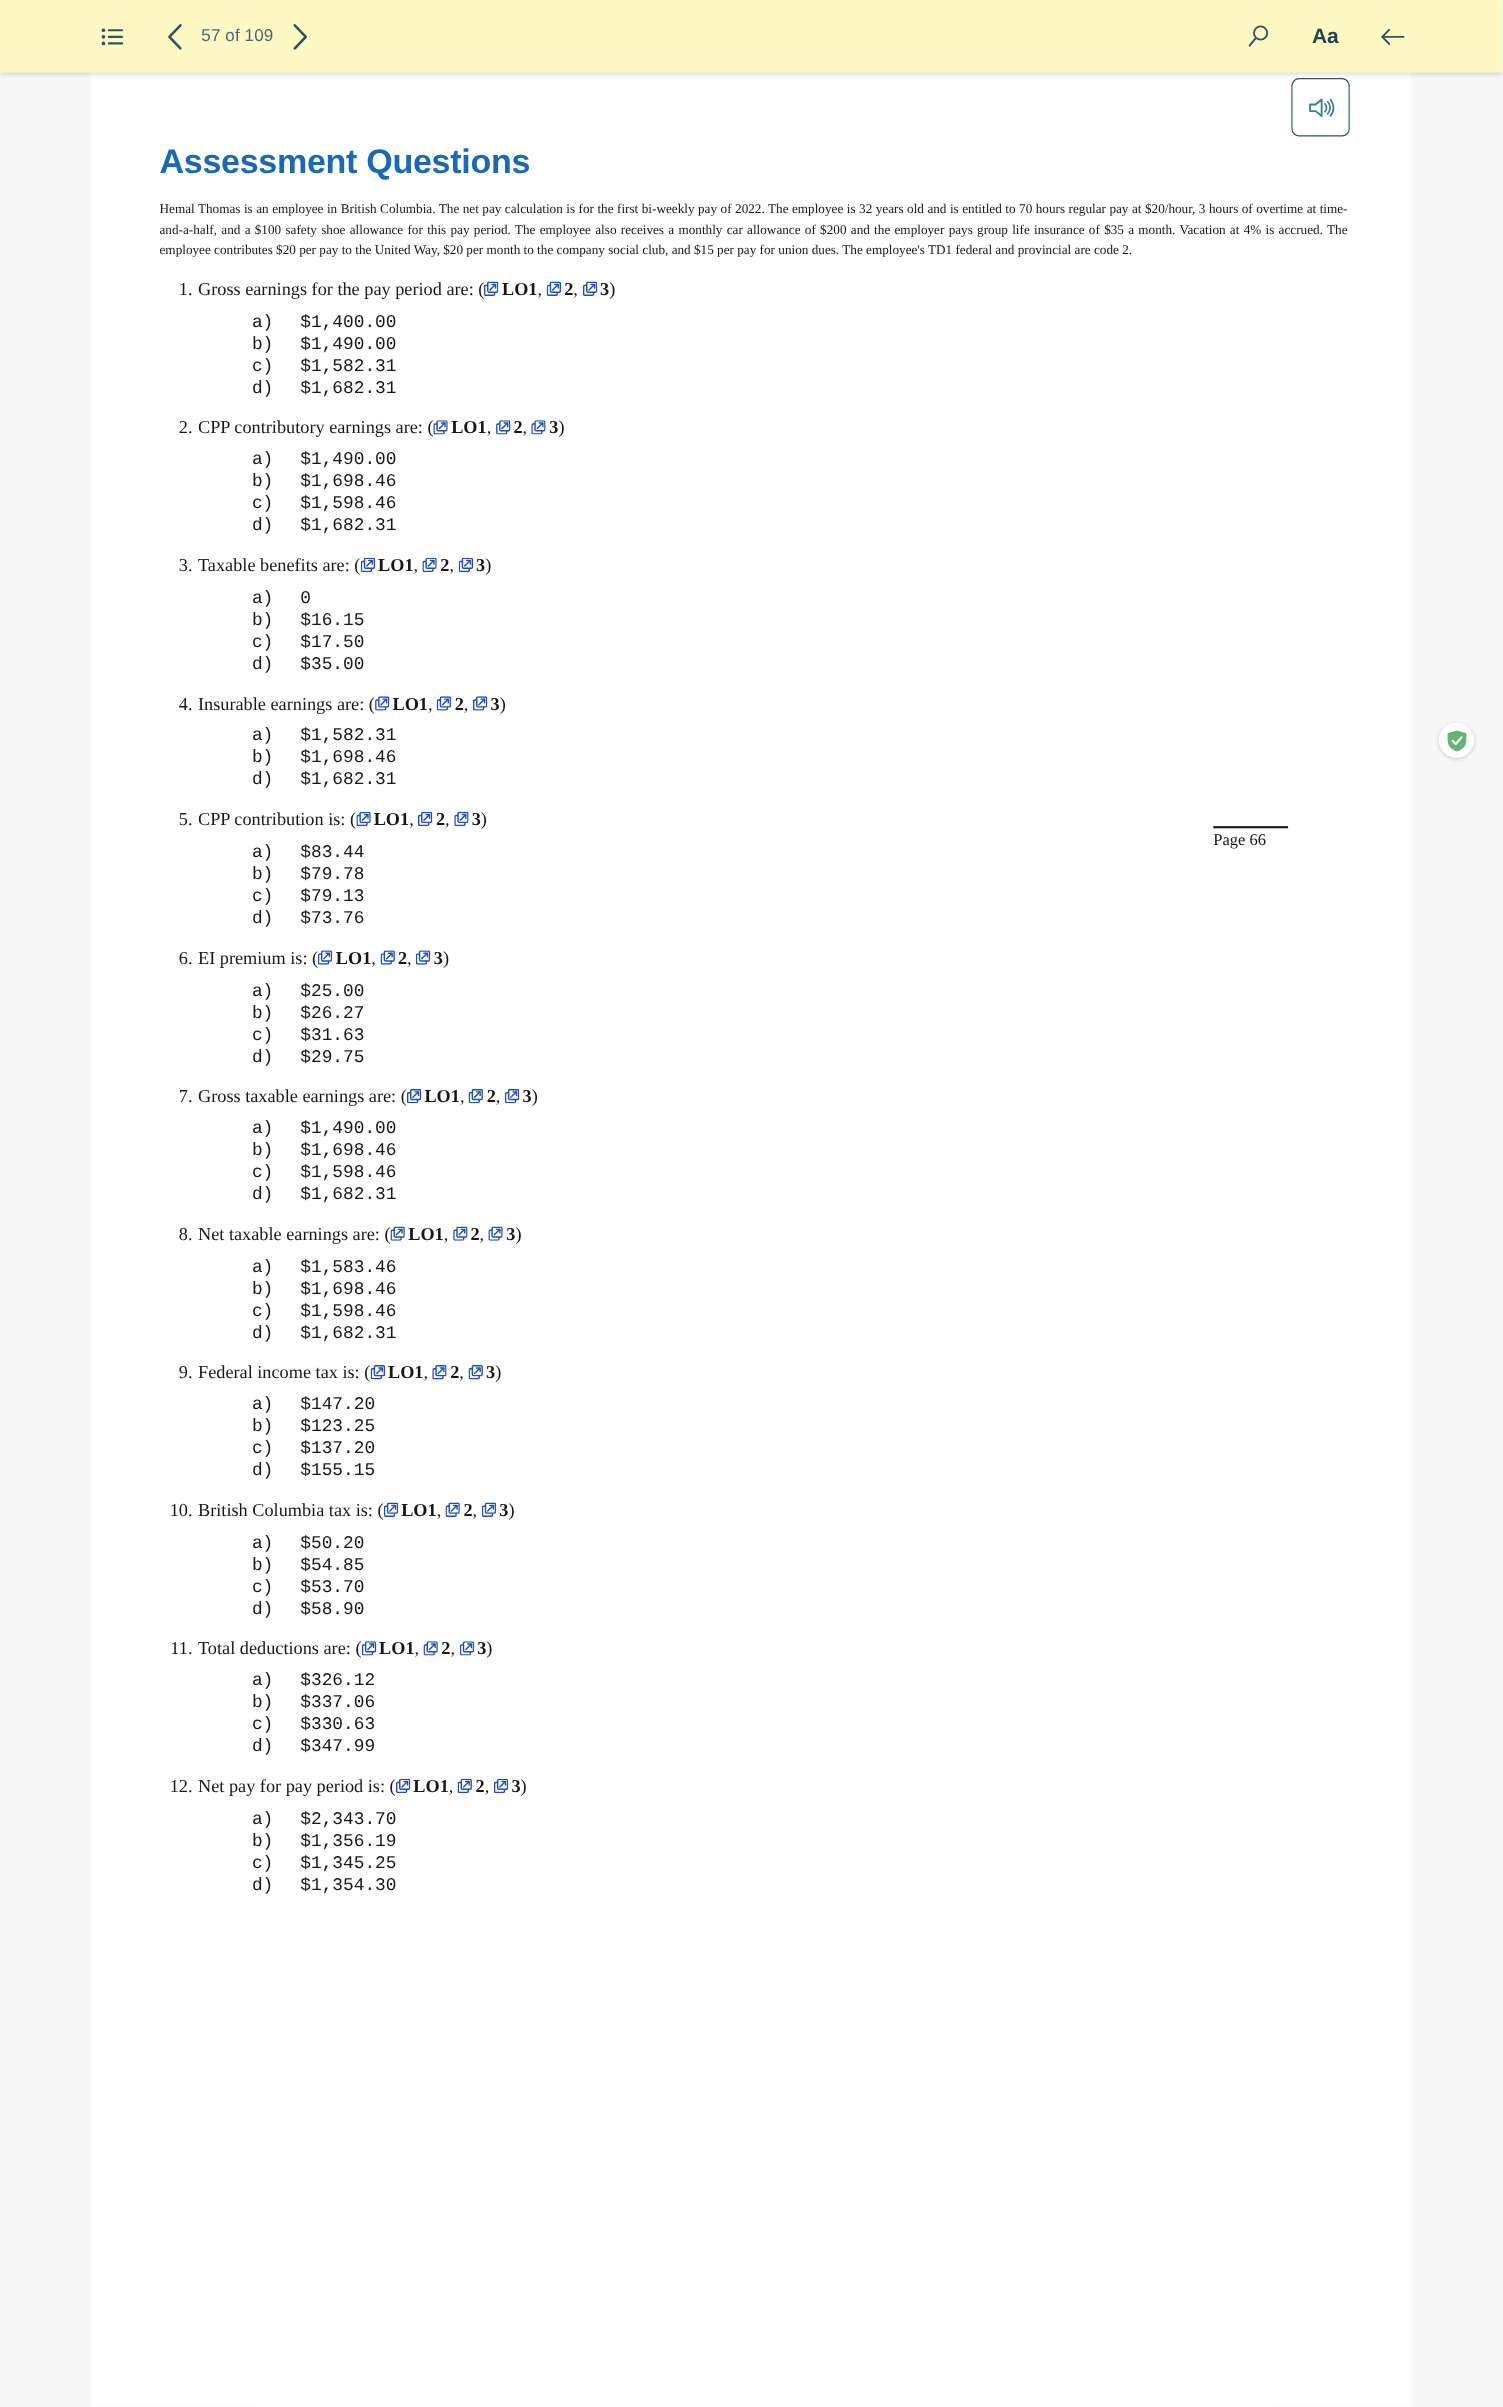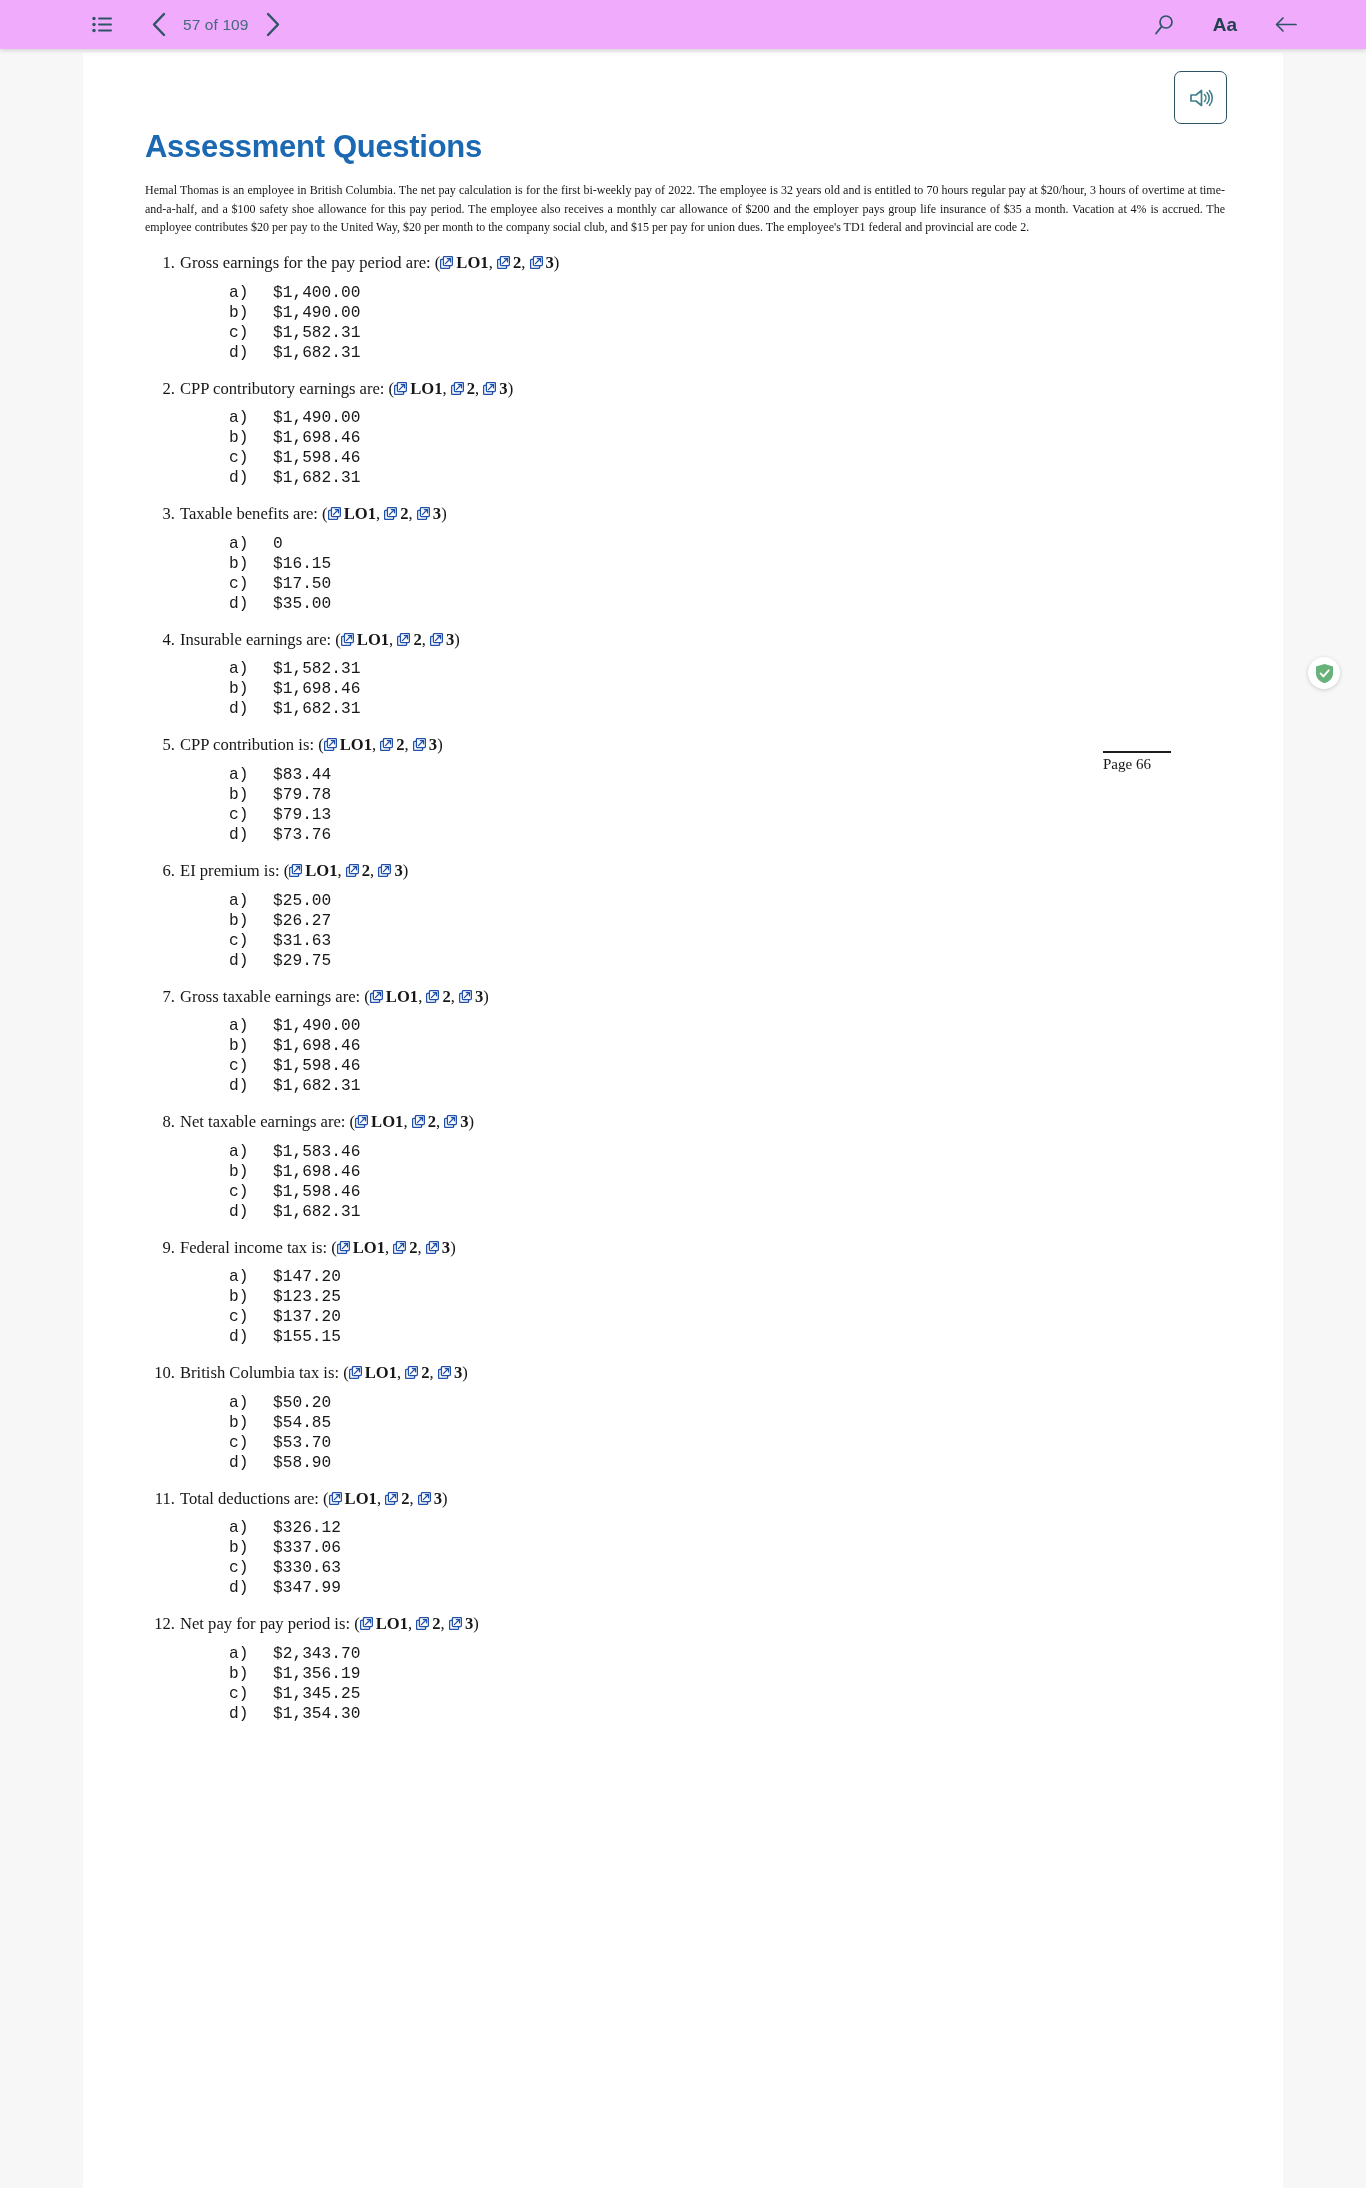--- a/index.html
+++ b/index.html
@@ -8,28 +8,28 @@
     width: 1366px; height: 2188px;
     background: #f7f7f7;
     font-family: "Liberation Sans", sans-serif;
     -webkit-font-smoothing: antialiased;
   }
   #root { position: relative; width: 1366px; height: 2188px; overflow: hidden; }
 
   
   .toolbar {
     position: absolute; left: 0; top: 0;
-    width: 1366px; height: 49px;
-    background: #f0abfc;
+    width: 1366px; height: 66px;
+    background: #fef9c3;
     display: flex; align-items: center;
     box-shadow: 0 2px 4px rgba(0,0,0,0.13);
     z-index: 40;
   }
   .tb-left { display: flex; align-items: center; gap: 0; padding-left: 88px; }
-  .tb-right { margin-left: auto; display: flex; align-items: center; gap: 28px; padding-right: 64px; }
+  .tb-right { margin-left: auto; display: flex; align-items: center; gap: 28px; padding-right: 84px; }
 
   .icon-btn {
     display: flex; align-items: center; justify-content: center;
     background: none; border: none; cursor: pointer;
     color: #2d5464; padding: 4px;
   }
   .toc-icon { margin-right: 30px; }
   .page-indicator {
     font-size: 15.5px; color: #44697c; font-weight: 500;
     letter-spacing: .1px; margin: 0 12px; white-space: nowrap;

